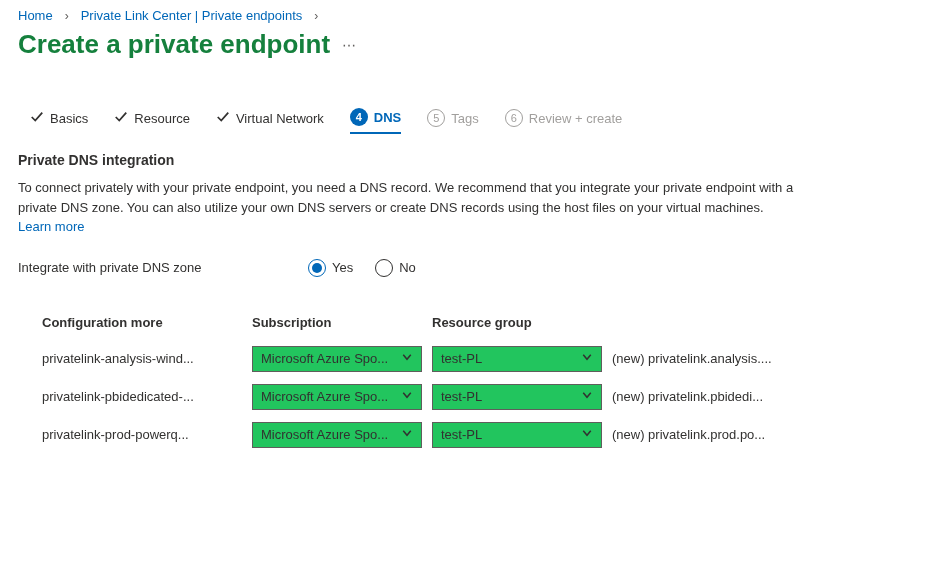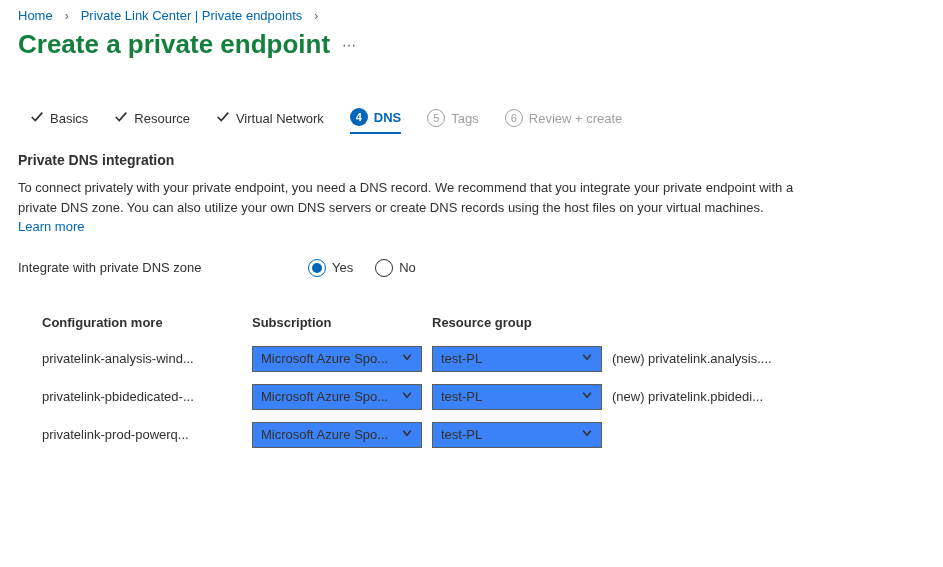--- a/index.html
+++ b/index.html
@@ -33,21 +33,21 @@
     .radio-item { display: flex; align-items: center; gap: 6px; cursor: pointer; }
     .radio-outer { width: 18px; height: 18px; border-radius: 50%; border: 1px solid #323130; display: inline-flex; align-items: center; justify-content: center; }
     .radio-item.selected .radio-outer { border-color: #0067b8; }
     .radio-inner { width: 10px; height: 10px; border-radius: 50%; background: #0067b8; }
 
     .config-table { margin-left: 24px; width: 870px; }
     .config-head, .config-row { display: grid; grid-template-columns: 200px 170px 170px 180px; column-gap: 10px; align-items: center; }
     .config-head { font-weight: 600; padding: 8px 0 10px 0; }
     .config-row { padding: 6px 0; }
     .cell-text { white-space: nowrap; overflow: hidden; text-overflow: ellipsis; padding-right: 4px; }
-    .select-box { border: 1px solid #605e5c; background: #3b82f6; height: 26px; display: flex; align-items: center; justify-content: space-between; padding: 0 8px; cursor: pointer; font-size: 13px; }
+    .select-box { border: 1px solid #605e5c; background: #22c55e; height: 26px; display: flex; align-items: center; justify-content: space-between; padding: 0 8px; cursor: pointer; font-size: 13px; }
     .select-box .sel-text { white-space: nowrap; overflow: hidden; text-overflow: ellipsis; }
     .select-box .chev { margin-left: 6px; }
     .chev svg { width: 12px; height: 12px; stroke: #323130; stroke-width: 2; fill: none; }
   </style>
 </head>
 <body>
 
 <div class="breadcrumb">
   <a>Home</a>
   <span class="crumb-sep">›</span>
@@ -164,14 +164,15 @@
       <span class="chev"><svg viewBox="0 0 16 16">
             <path d="M3 5 L8 11 L13 5"></path>
           </svg></span>
     </div>
     <div class="select-box">
       <span class="sel-text">test-PL</span>
       <span class="chev"><svg viewBox="0 0 16 16">
             <path d="M3 5 L8 11 L13 5"></path>
           </svg></span>
     </div>
+    <div class="cell-text">(new) privatelink.prod.po...</div>
   </div>
 </div>
 
 </body></html>

